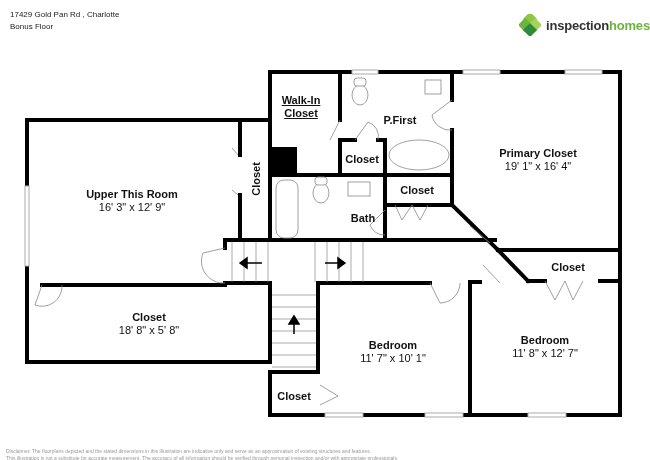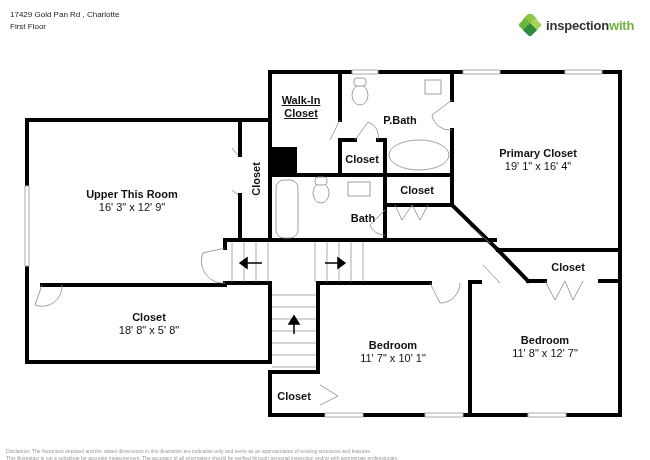--- a/index.html
+++ b/index.html
@@ -13,31 +13,31 @@
   .lbl { position:absolute; text-align:center; color:#111; transform:translate(-50%,-50%); white-space:nowrap; }
   .lbl .n { font-weight:bold; font-size:11px; display:block; line-height:13px; }
   .lbl .d { font-size:11px; display:block; line-height:13px; }
   .vert { transform:translate(-50%,-50%) rotate(-90deg); }
   .disc { position:absolute; left:6px; top:448px; font-size:5px; color:#999; line-height:7px; width:640px; }
 </style>
 </head>
 <body>
 
 <div class="hdr" style="top:10px;">17429 Gold Pan Rd , Charlotte</div>
-<div class="hdr" style="top:22px;">First Floor</div>
+<div class="hdr" style="top:22px;">Bonus Floor</div>
 
 <div class="logo">
   <svg width="22" height="22" viewBox="0 0 22 22">
     <rect x="6" y="0" width="10" height="10" fill="#8dc63f" transform="rotate(45 11 5)"></rect>
     <rect x="1" y="6" width="10" height="10" fill="#6cb33f" transform="rotate(45 6 11)"></rect>
     <rect x="11" y="6" width="10" height="10" fill="#a4d25a" transform="rotate(45 16 11)"></rect>
     <rect x="6" y="11" width="10" height="10" fill="#2e8b3a" transform="rotate(45 11 16)"></rect>
   </svg>
   <div class="logo-text">
-    <span class="a">inspection</span><span class="b">with</span>
+    <span class="a">inspection</span><span class="b">homes</span>
   </div>
 </div>
 
 <svg class="plan" width="650" height="460" viewBox="0 0 650 460">
   <g stroke="#000" stroke-width="4" fill="none" stroke-linecap="square">
 
     <polyline points="27,120 270,120"></polyline>
     <polyline points="27,120 27,185"></polyline>
     <polyline points="27,267 27,283"></polyline>
     <polyline points="42,285 225,285"></polyline>
@@ -154,21 +154,21 @@
   <span class="d">16' 3" x 12' 9"</span>
 </div>
 <div class="lbl vert" style="left:256px;top:179px;">
   <span class="n">Closet</span>
 </div>
 <div class="lbl" style="left:301px;top:107px;text-decoration:underline;">
   <span class="n">Walk-In</span>
   <span class="n">Closet</span>
 </div>
 <div class="lbl" style="left:400px;top:120px;">
-  <span class="n">P.Bath</span>
+  <span class="n">P.First</span>
 </div>
 <div class="lbl" style="left:362px;top:159px;">
   <span class="n">Closet</span>
 </div>
 <div class="lbl" style="left:417px;top:190px;">
   <span class="n">Closet</span>
 </div>
 <div class="lbl" style="left:327px;top:218px;margin-left:36px;">
   <span class="n">Bath</span>
 </div>

